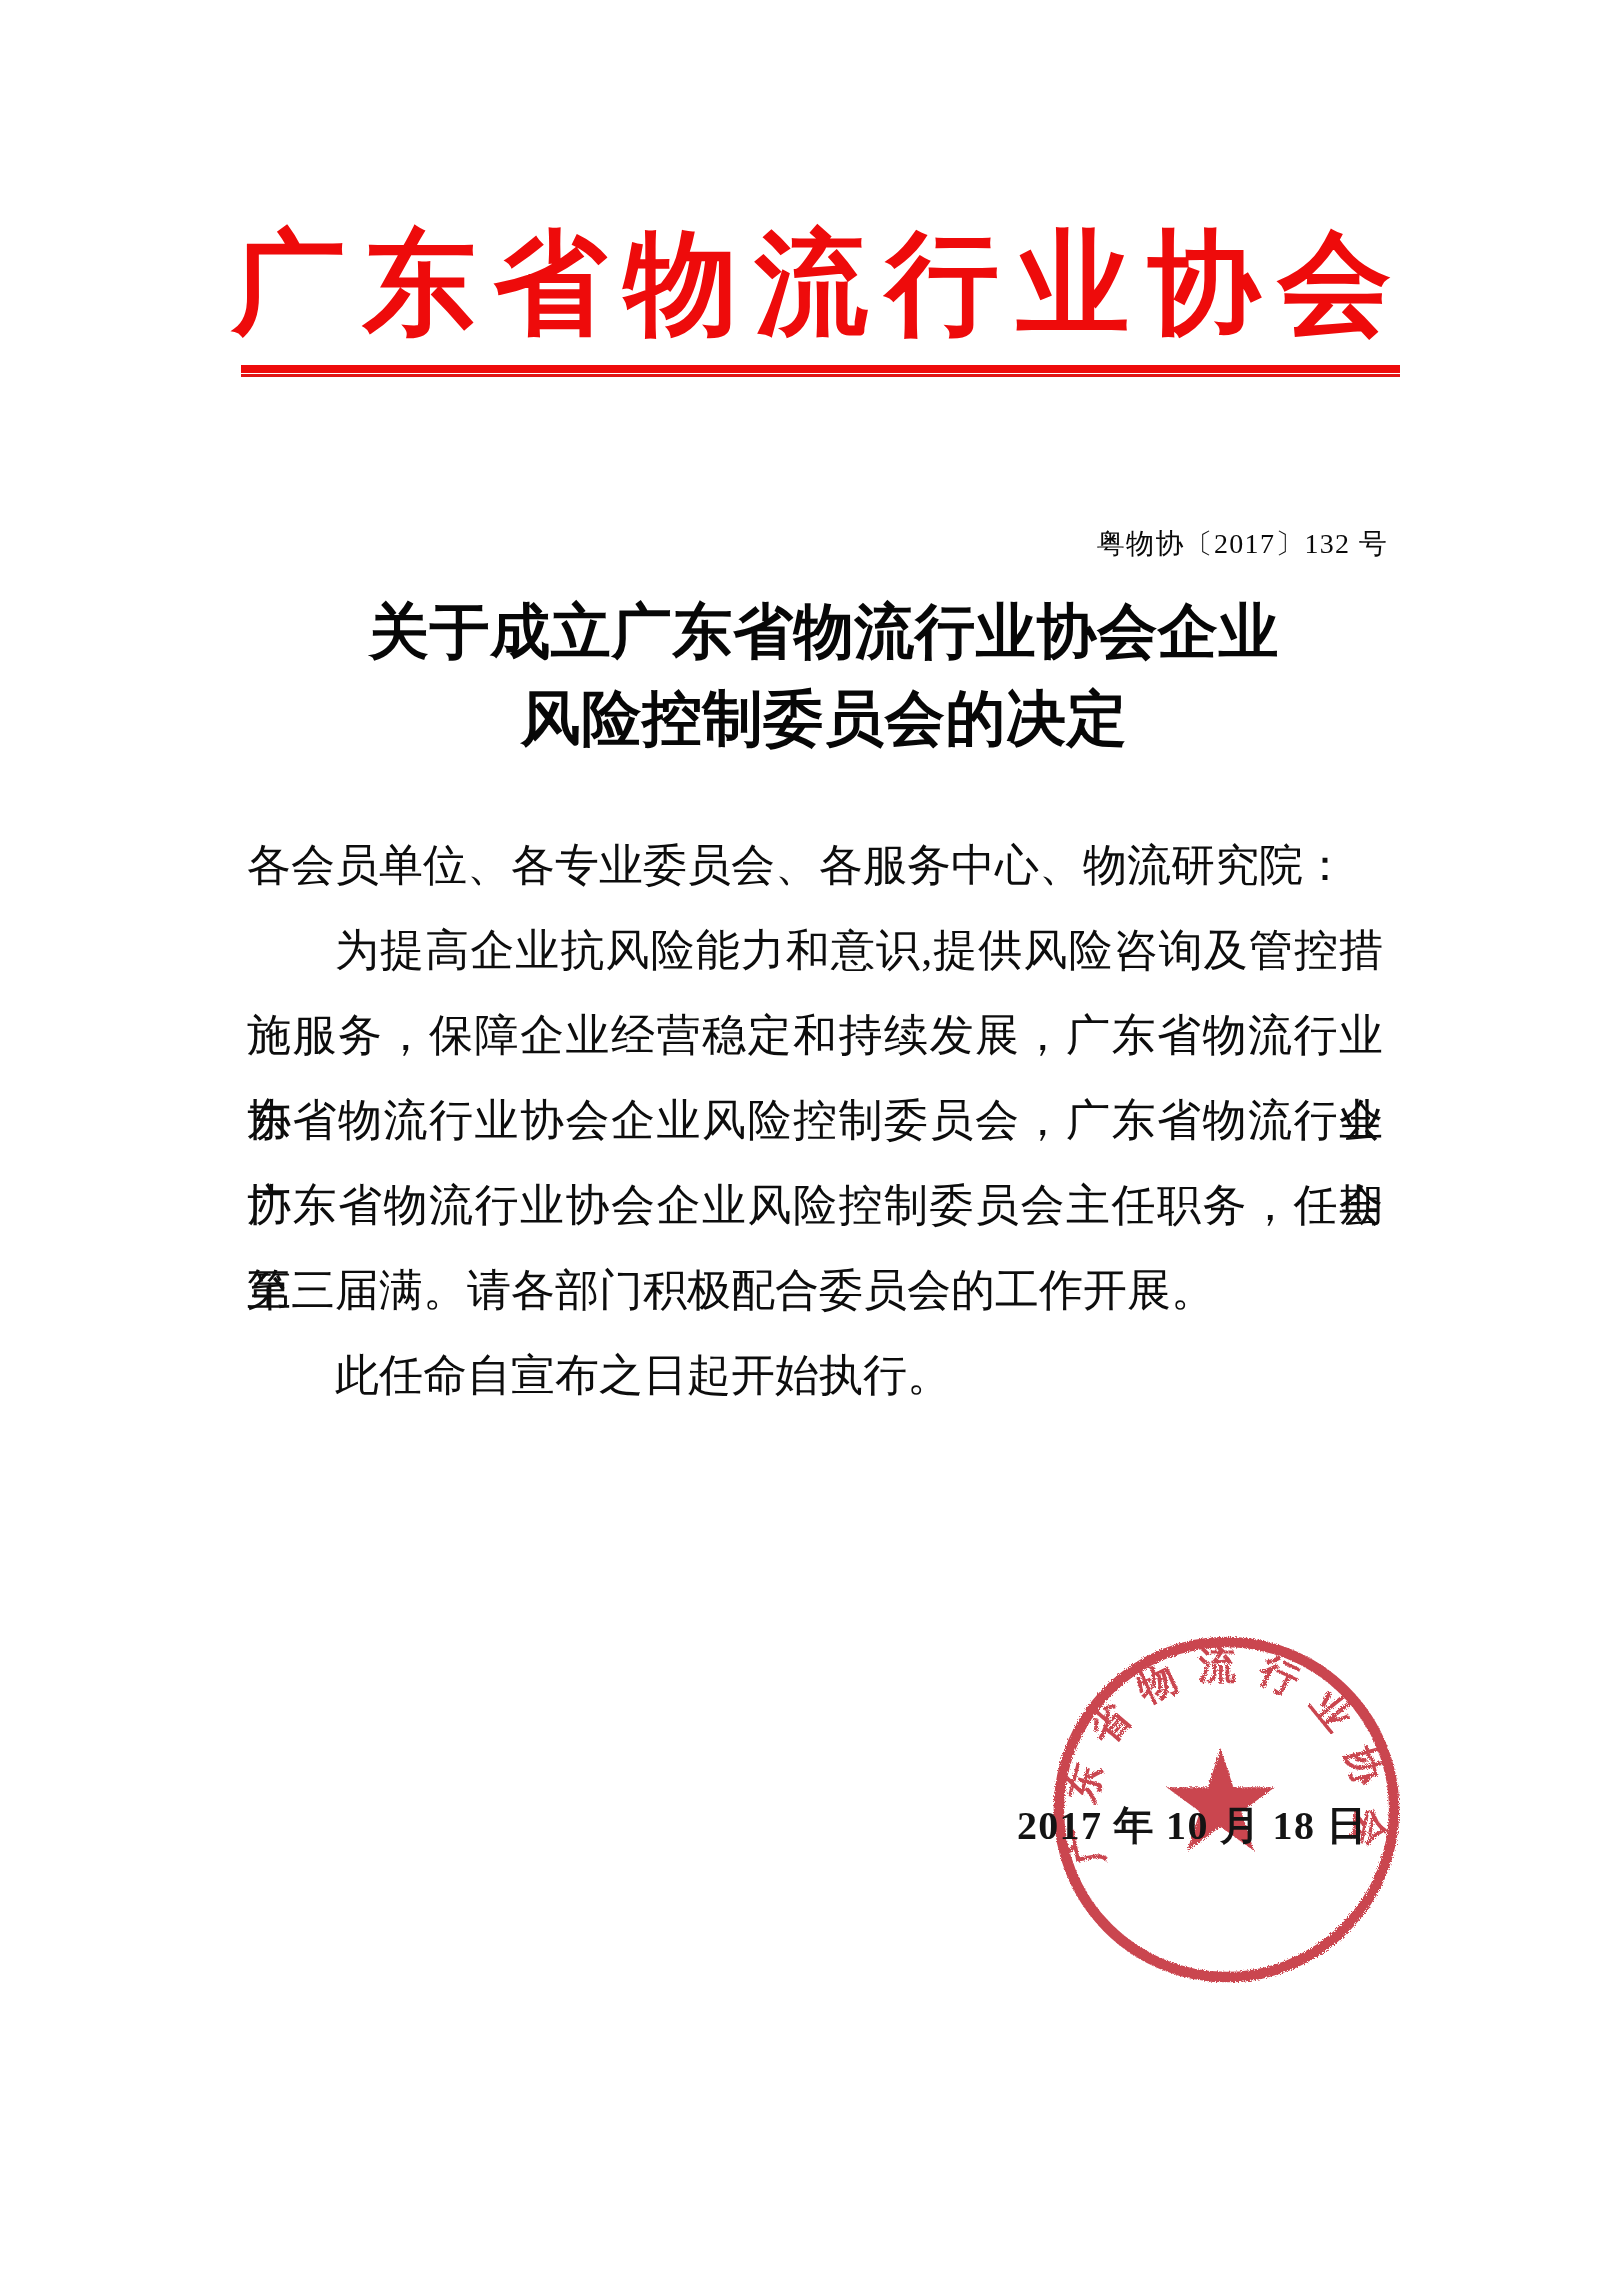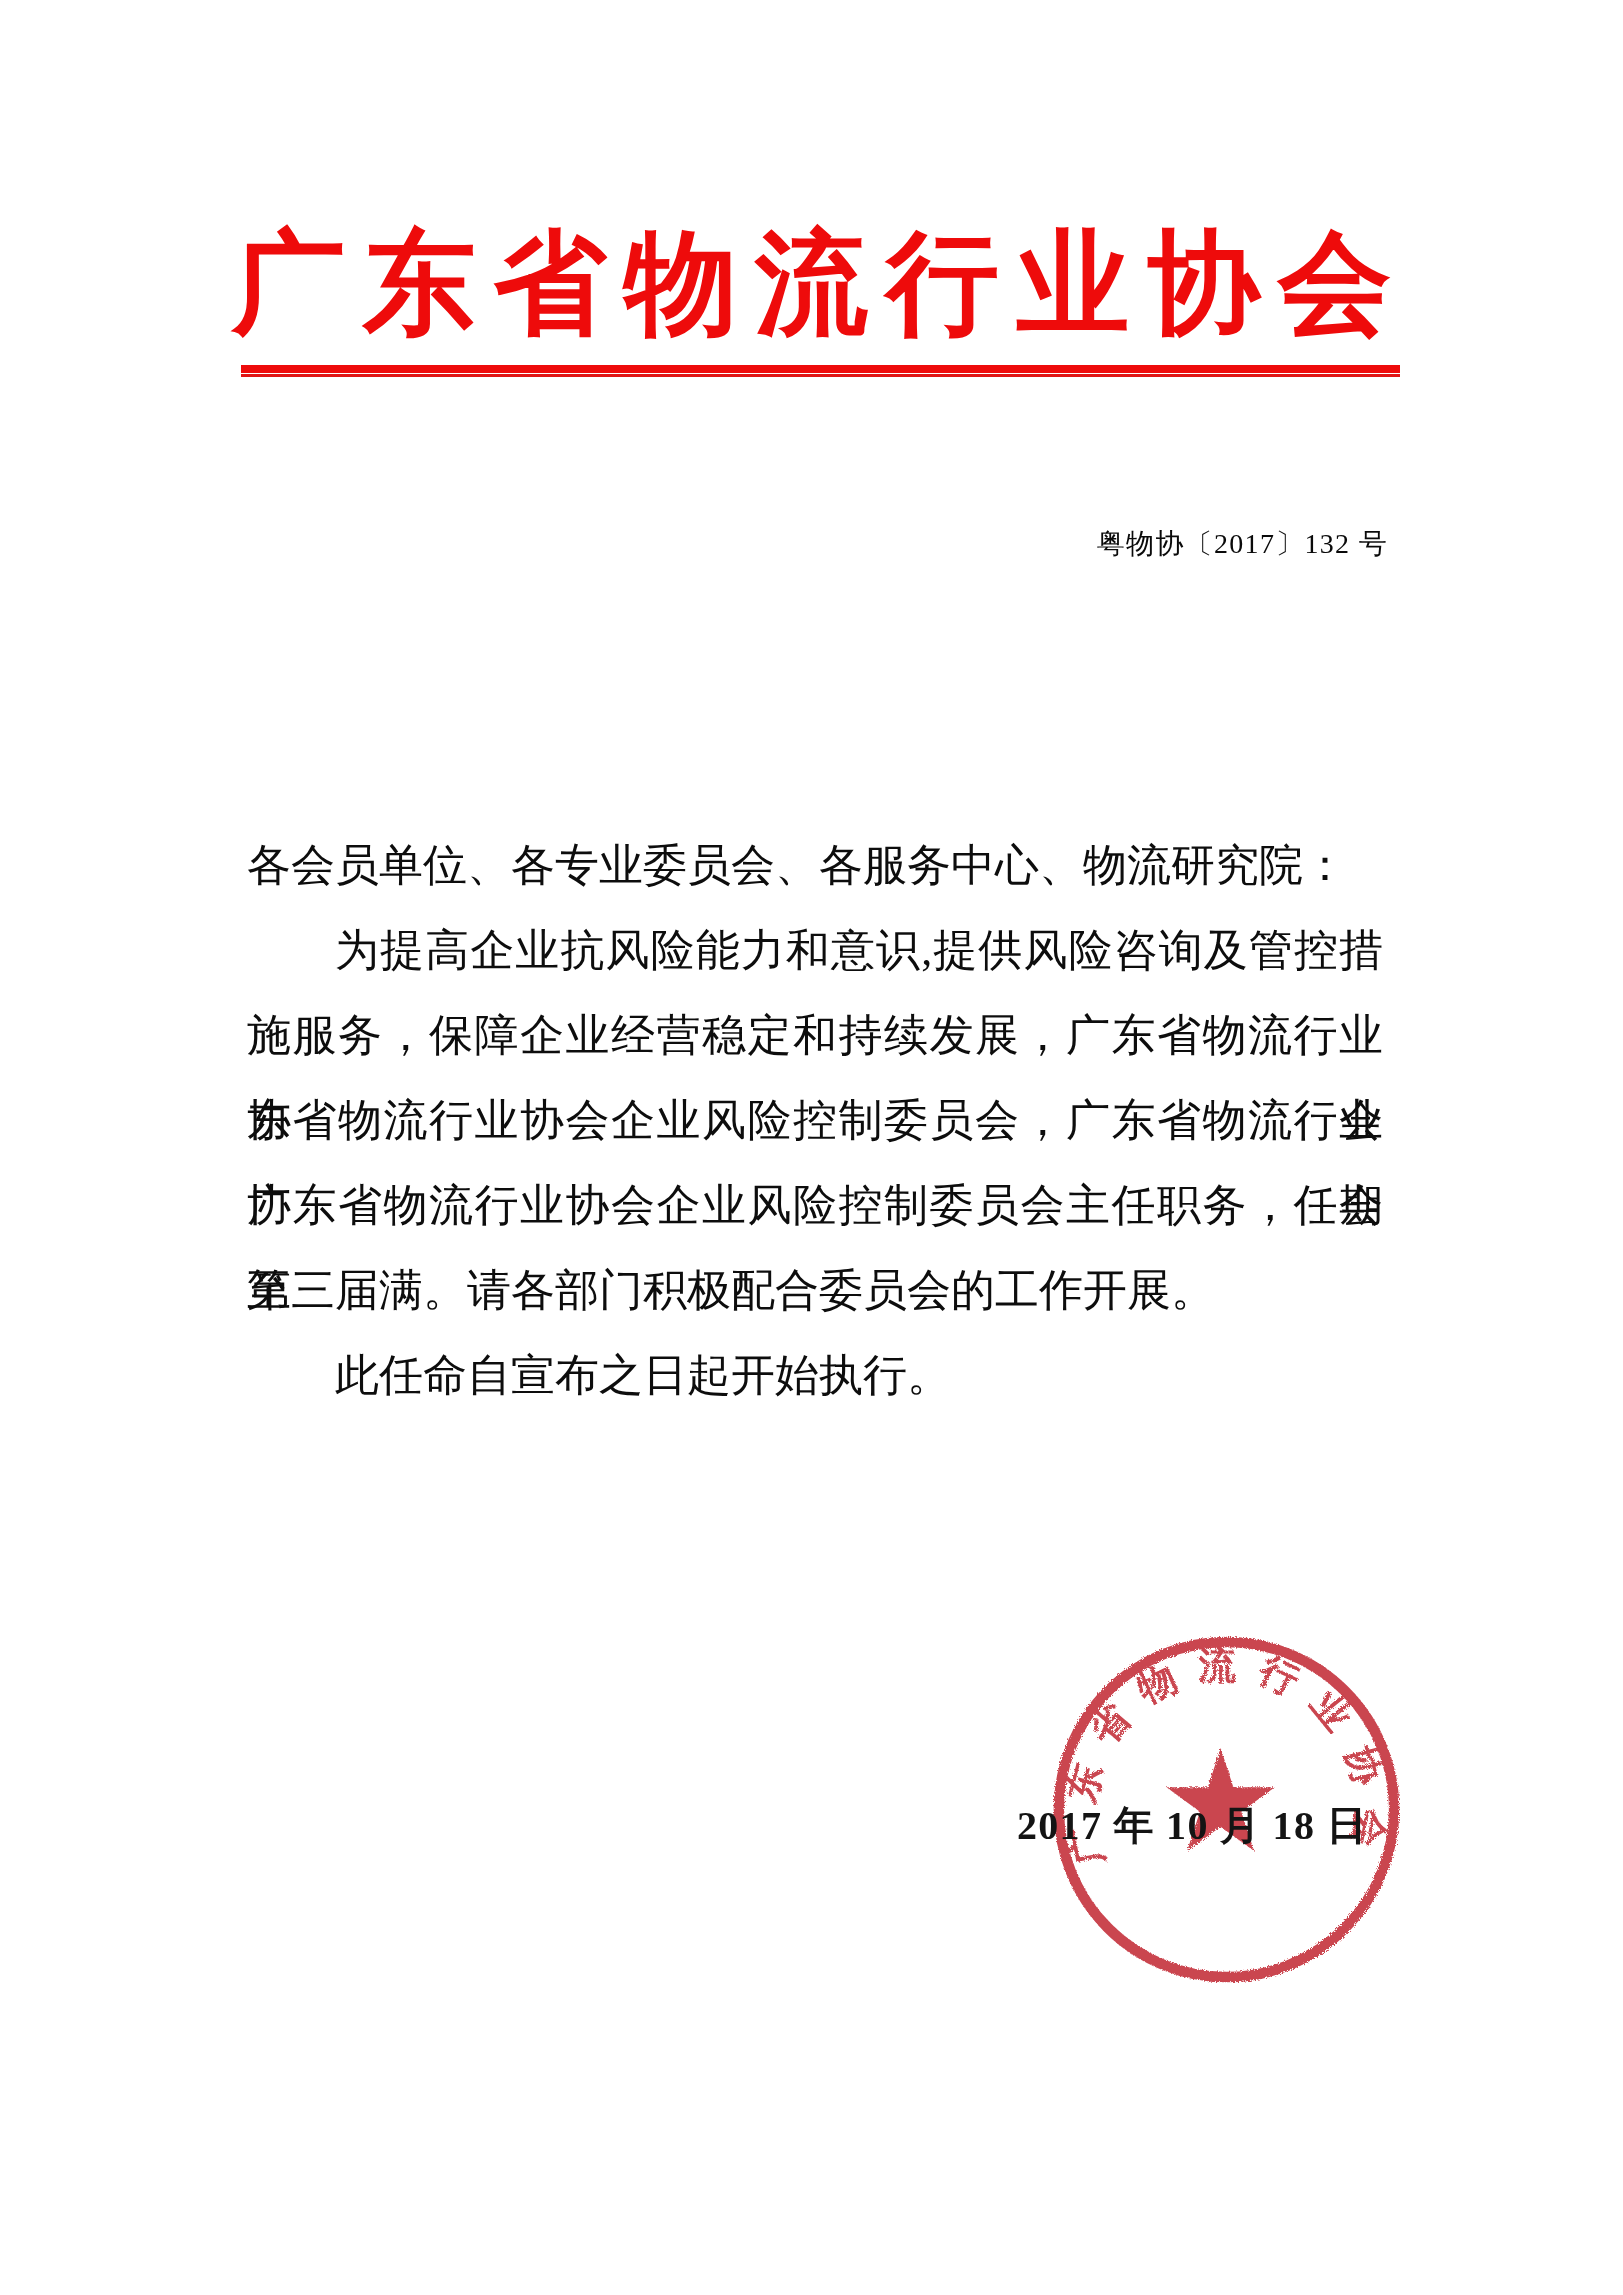--- a/index.html
+++ b/index.html
@@ -124,20 +124,24 @@
 <body>
 
 <div class="page">
 
   <div class="org-name">广东省物流行业协会</div>
   <div class="sep sep-thick"></div>
   <div class="sep sep-thin"></div>
 
   <div class="doc-number">粤物协〔2017〕132 号</div>
 
+  <div class="doc-title">
+    <div class="t-line">关于成立广东省物流行业协会企业</div>
+    <div class="t-line">风险控制委员会的决定</div>
+  </div>
 
   <div class="doc-body">
     <div class="b-line">各会员单位、各专业委员会、各服务中心、物流研究院：</div>
     <div class="b-line fill indent">为提高企业抗风险能力和意识,提供风险咨询及管控措</div>
     <div class="b-line fill">施服务，保障企业经营稳定和持续发展，广东省物流行业协会</div>
     <div class="b-line fill">东省物流行业协会企业风险控制委员会，广东省物流行业协会</div>
     <div class="b-line fill">广东省物流行业协会企业风险控制委员会主任职务，任期至</div>
     <div class="b-line">第三届满。请各部门积极配合委员会的工作开展。</div>
     <div class="b-line indent">此任命自宣布之日起开始执行。</div>
   </div>

